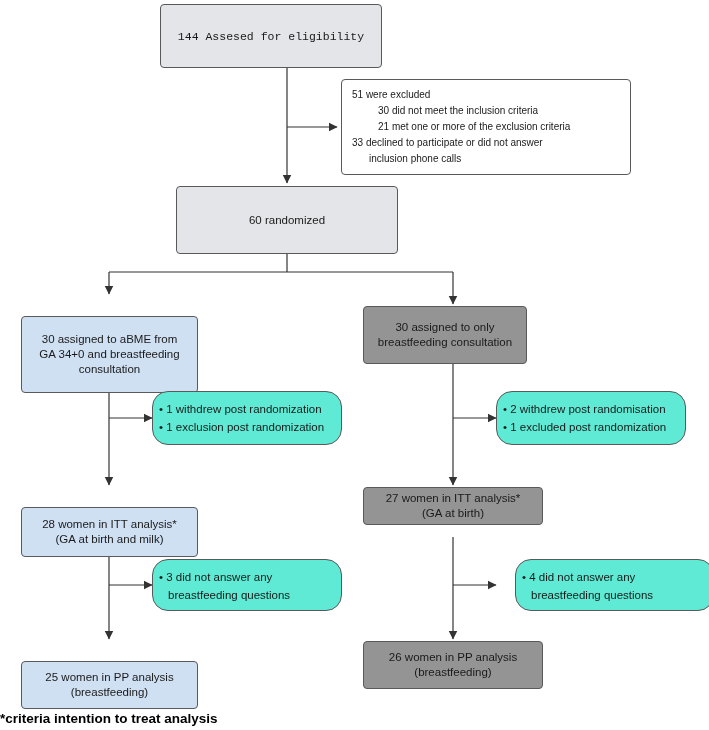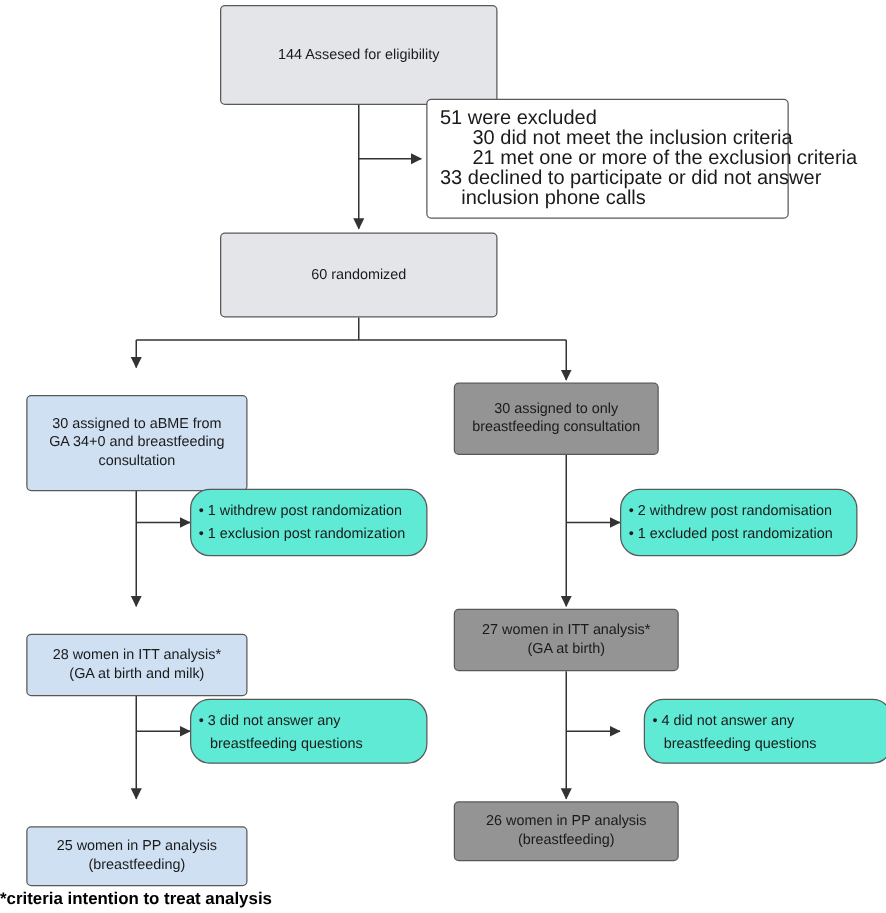--- a/index.html
+++ b/index.html
@@ -45,21 +45,21 @@
   }
   .box.dark {
     background: #949494;
   }
   .excl {
     position: absolute;
     box-sizing: border-box;
     border: 1px solid #595959;
     border-radius: 4px;
     background: #ffffff;
-    font-size: 16px;
+    font-size: 10px;
     line-height: 16px;
     padding: 7px 10px;
   }
   .excl .ln {
     white-space: pre;
   }
   .excl .ind {
     padding-left: 17px;
   }
   .excl .ind2 {
@@ -124,21 +124,21 @@
     <line x1="453" y1="360" x2="453" y2="485" stroke="#333333" stroke-width="1.2" marker-end="url(#arrow)"></line>
     <line x1="453" y1="418" x2="496" y2="418" stroke="#333333" stroke-width="1.2" marker-end="url(#arrow)"></line>
 
     <line x1="109" y1="537" x2="109" y2="639" stroke="#333333" stroke-width="1.2" marker-end="url(#arrow)"></line>
     <line x1="109" y1="585" x2="152" y2="585" stroke="#333333" stroke-width="1.2" marker-end="url(#arrow)"></line>
 
     <line x1="453" y1="537" x2="453" y2="639" stroke="#333333" stroke-width="1.2" marker-end="url(#arrow)"></line>
     <line x1="453" y1="585" x2="496" y2="585" stroke="#333333" stroke-width="1.2" marker-end="url(#arrow)"></line>
   </svg>
 
-  <div class="box grey" style="left:176px; top:4px; width:222px; height:80px;">144 Assesed for eligibility</div>
+  <div class="box grey" style="left:160px; top:4px; width:222px; height:64px;font-family:Liberation Mono, monospace;">144 Assesed for eligibility</div>
 
   <div class="excl" style="left:341px; top:79px; width:290px; height:96px;">
     <div class="ln">51 were excluded</div>
     <div class="ln ind2">30 did not meet the inclusion criteria</div>
     <div class="ln ind2">21 met one or more of the exclusion criteria</div>
     <div class="ln">33 declined to participate or did not answer</div>
     <div class="ln ind">inclusion phone calls</div>
   </div>
 
   <div class="box grey" style="left:176px; top:186px; width:222px; height:68px;">60 randomized</div>
@@ -156,21 +156,21 @@
   </div>
 
   <div class="bullets" style="left:496px; top:391px; width:190px; height:54px;">
     <div class="bl">• 2 withdrew post randomisation</div>
     <div class="bl">• 1 excluded post randomization</div>
   </div>
 
   <div class="box blue" style="left:21px; top:487px; width:177px; height:50px;">28 women in ITT analysis*
 (GA at birth and milk)</div>
 
-  <div class="box dark" style="left:363px; top:487px; width:180px; height:50px;">27 women in ITT analysis*
+  <div class="box dark" style="left:363px; top:487px; width:180px; height:38px;">27 women in ITT analysis*
 (GA at birth)</div>
 
   <div class="bullets" style="left:152px; top:559px; width:190px; height:52px;">
     <div class="bl">• 3 did not answer any</div>
     <div class="bl" style="padding-left:9px; text-indent:0;">breastfeeding questions</div>
   </div>
 
   <div class="bullets" style="left:515px; top:559px; width:199px; height:52px;">
     <div class="bl">• 4 did not answer any</div>
     <div class="bl" style="padding-left:9px; text-indent:0;">breastfeeding questions</div>

